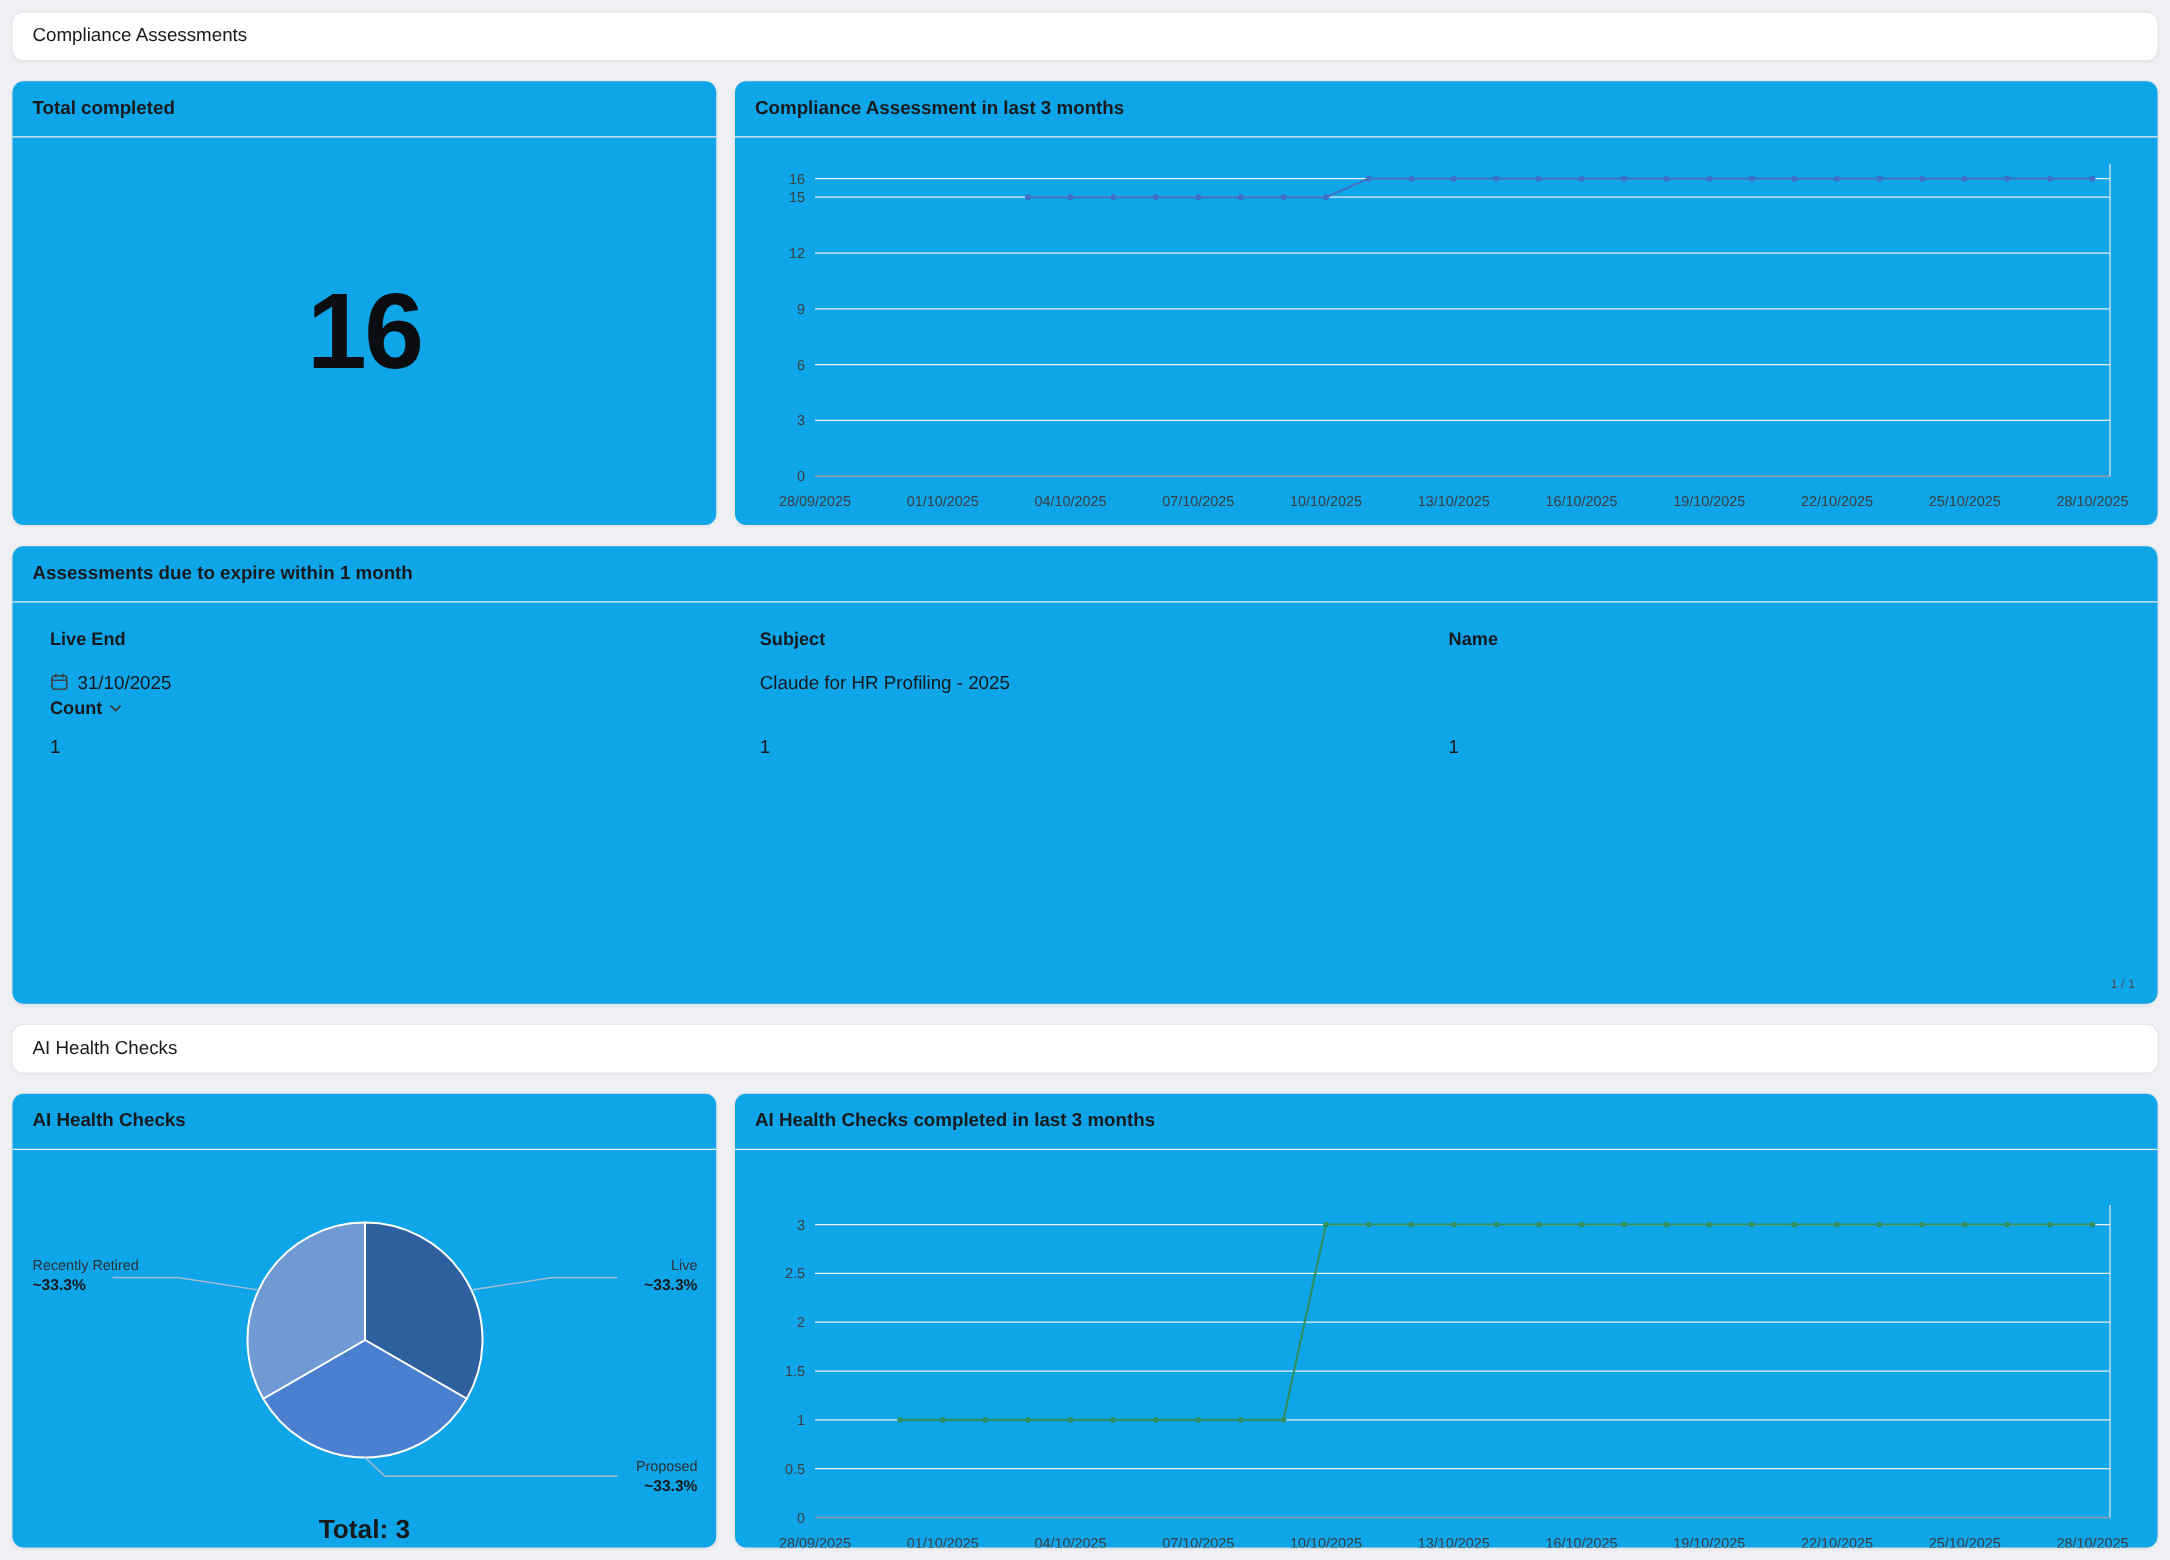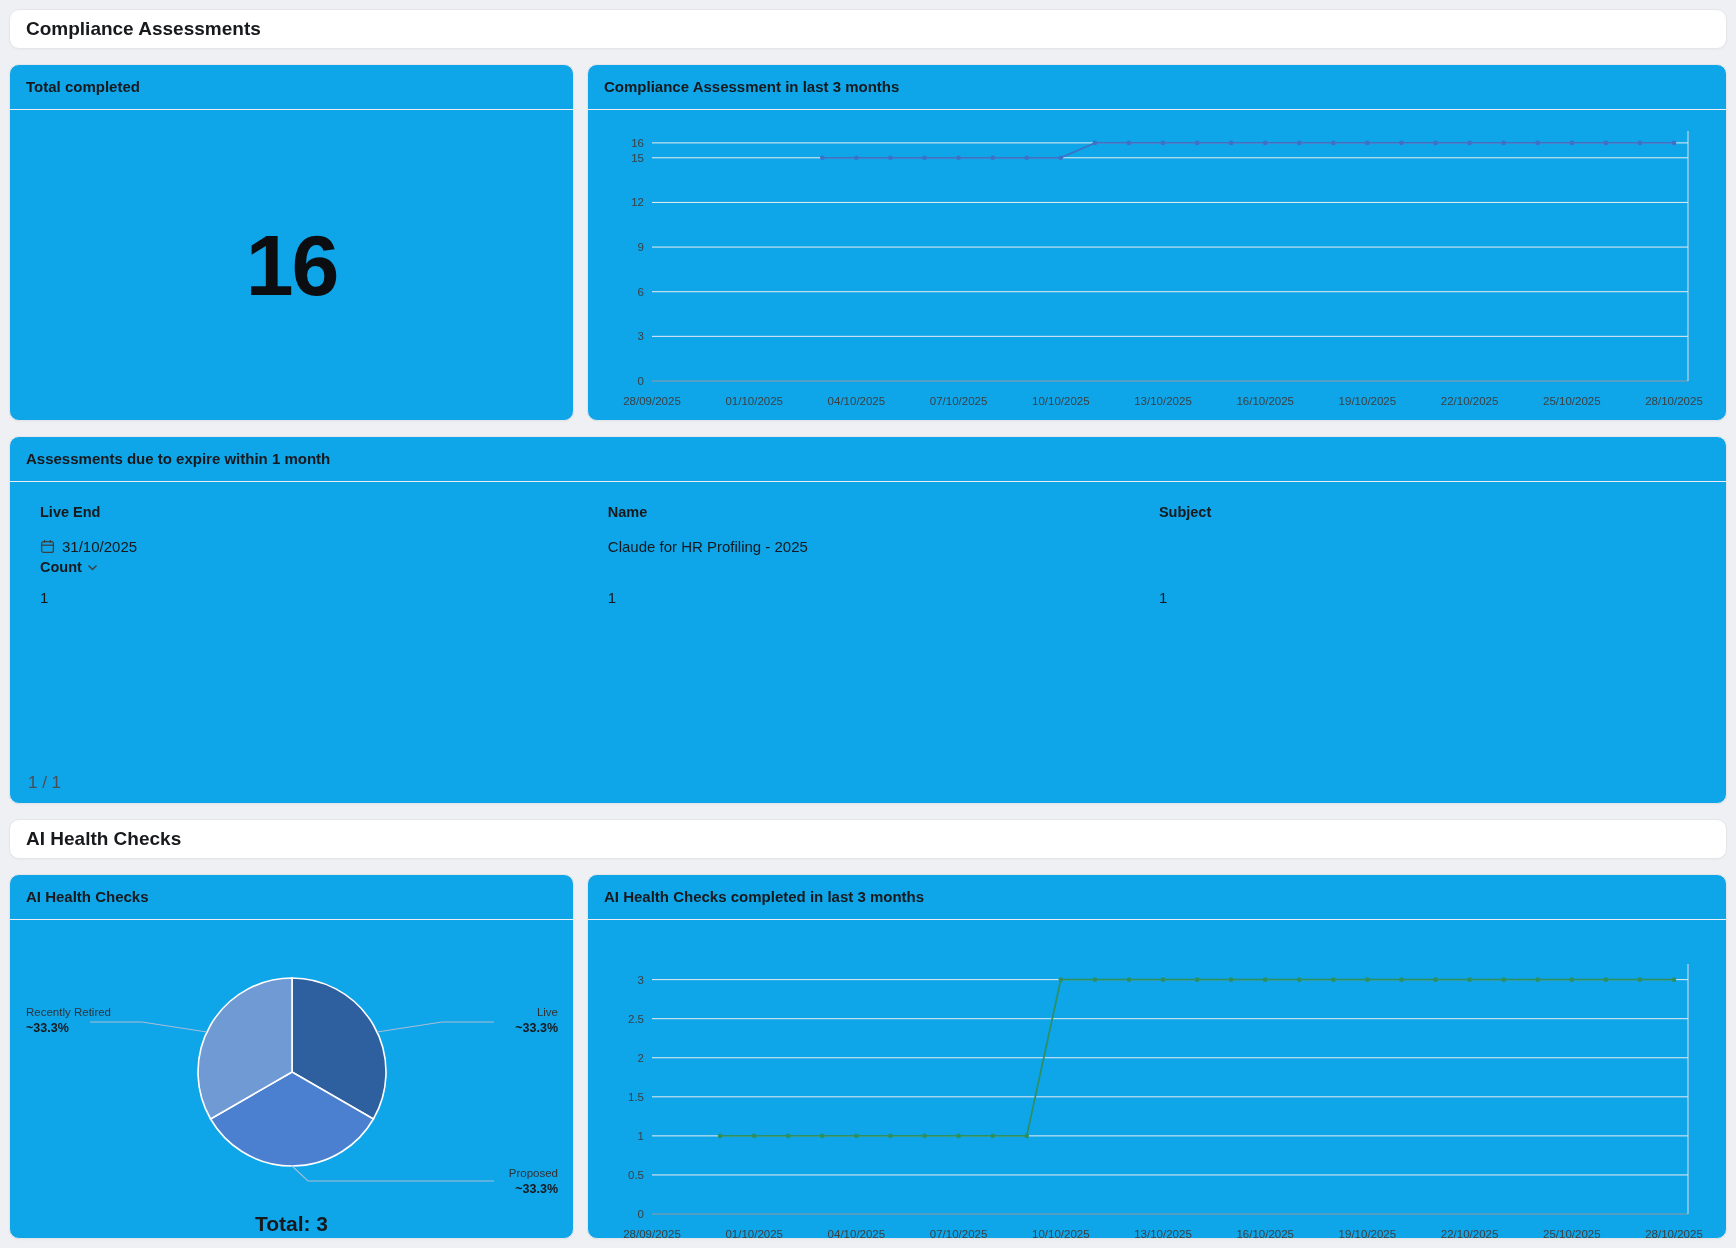--- a/index.html
+++ b/index.html
@@ -6,21 +6,21 @@
   html,body { margin:0; padding:0; }
   body {
     width:1736px; height:1248px;
     background:#eef0f3;
     font-family:"Liberation Sans", sans-serif;
     color:#17191c;
   }
   .page { padding:9px; display:flex; flex-direction:column; gap:15px; height:100%; }
   .bar {
     background:#fff; border:1px solid #e4e6ea; border-radius:10px;
-    padding:9px 16px; font-weight:700; font-size:19px; line-height:20px;
+    padding:9px 16px; font-weight:400; font-size:15px; line-height:20px;
     box-shadow:0 1px 2px rgba(0,0,0,.03);
   }
   .row { display:flex; gap:13px; }
   .card {
     background:#0ea5e9; border:1px solid #e4e6ea; border-radius:10px;
     overflow:hidden; box-shadow:0 1px 2px rgba(0,0,0,.03);
     display:flex; flex-direction:column;
   }
   .card-h {
     padding:13px 16px; font-weight:700; font-size:15px; line-height:18px;
@@ -38,21 +38,21 @@
   svg text.pie-pct { font-size:12.5px; font-weight:700; fill:#17191c; font-family:"Liberation Sans",sans-serif; }
 
   .c-expire { height:372px; }
   .tbl { padding:12px 0 0; display:flex; flex-direction:column; flex:1; }
   .grid { display:grid; grid-template-columns:34% 33% 33%; padding:0 16px 0 30px; }
   .th { font-weight:700; font-size:14.5px; padding:10px 0 16px; }
   .th.compact { padding:0; }
   .td { font-size:15px; padding:2px 0; }
   .count-row { margin-top:2px; }
   .vals-row { margin-top:12px; }
-  .pagination { margin-top:auto; text-align:left; padding:0 18px 10px; font-size:17px; color:#4a4e54; }
+  .pagination { margin-top:auto; text-align:right; padding:0 18px 10px; font-size:10px; color:#4a4e54; }
   .cal { margin-right:7px; vertical-align:-2px; }
   .chev { margin-left:5px; vertical-align:1px; }
 
   .c-pie { width:565px; height:365px; }
   .pie-area { flex:1; display:flex; flex-direction:column; align-items:center; padding-top:4px; }
   .total-label { text-align:center; font-weight:700; font-size:21px; padding:0 0 10px; }
   .c-chart2 { flex:1; height:365px;gap:24px; }
 </style>
 </head>
 <body>
@@ -128,22 +128,22 @@
           </svg>
       </div>
     </div>
   </div>
 
   <div class="card c-expire">
     <div class="card-h">Assessments due to expire within 1 month</div>
     <div class="tbl">
       <div class="grid">
         <div class="th">Live End</div>
+        <div class="th">Subject</div>
         <div class="th">Name</div>
-        <div class="th">Subject</div>
       </div>
       <div class="grid">
         <div class="td">
           <svg class="cal" width="15" height="15" viewBox="0 0 15 15">
             <rect x="1.6" y="2.6" width="11.8" height="10.8" rx="2" fill="none" stroke="#3c4043" stroke-width="1.3"></rect>
             <line x1="4.6" y1="1" x2="4.6" y2="4" stroke="#3c4043" stroke-width="1.3"></line>
             <line x1="10.4" y1="1" x2="10.4" y2="4" stroke="#3c4043" stroke-width="1.3"></line>
             <line x1="1.6" y1="6.2" x2="13.4" y2="6.2" stroke="#3c4043" stroke-width="1.3"></line>
           </svg><span>31/10/2025</span>
         </div>

